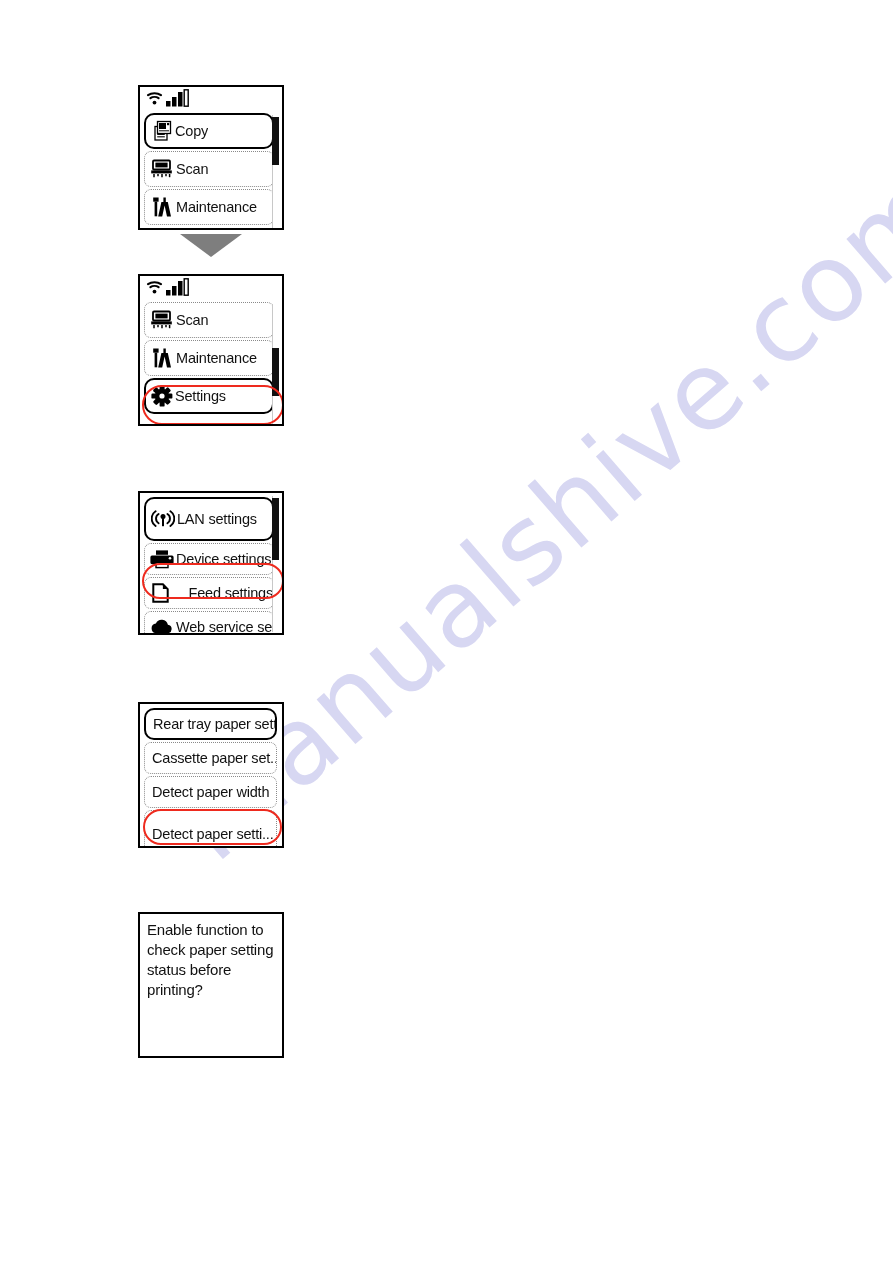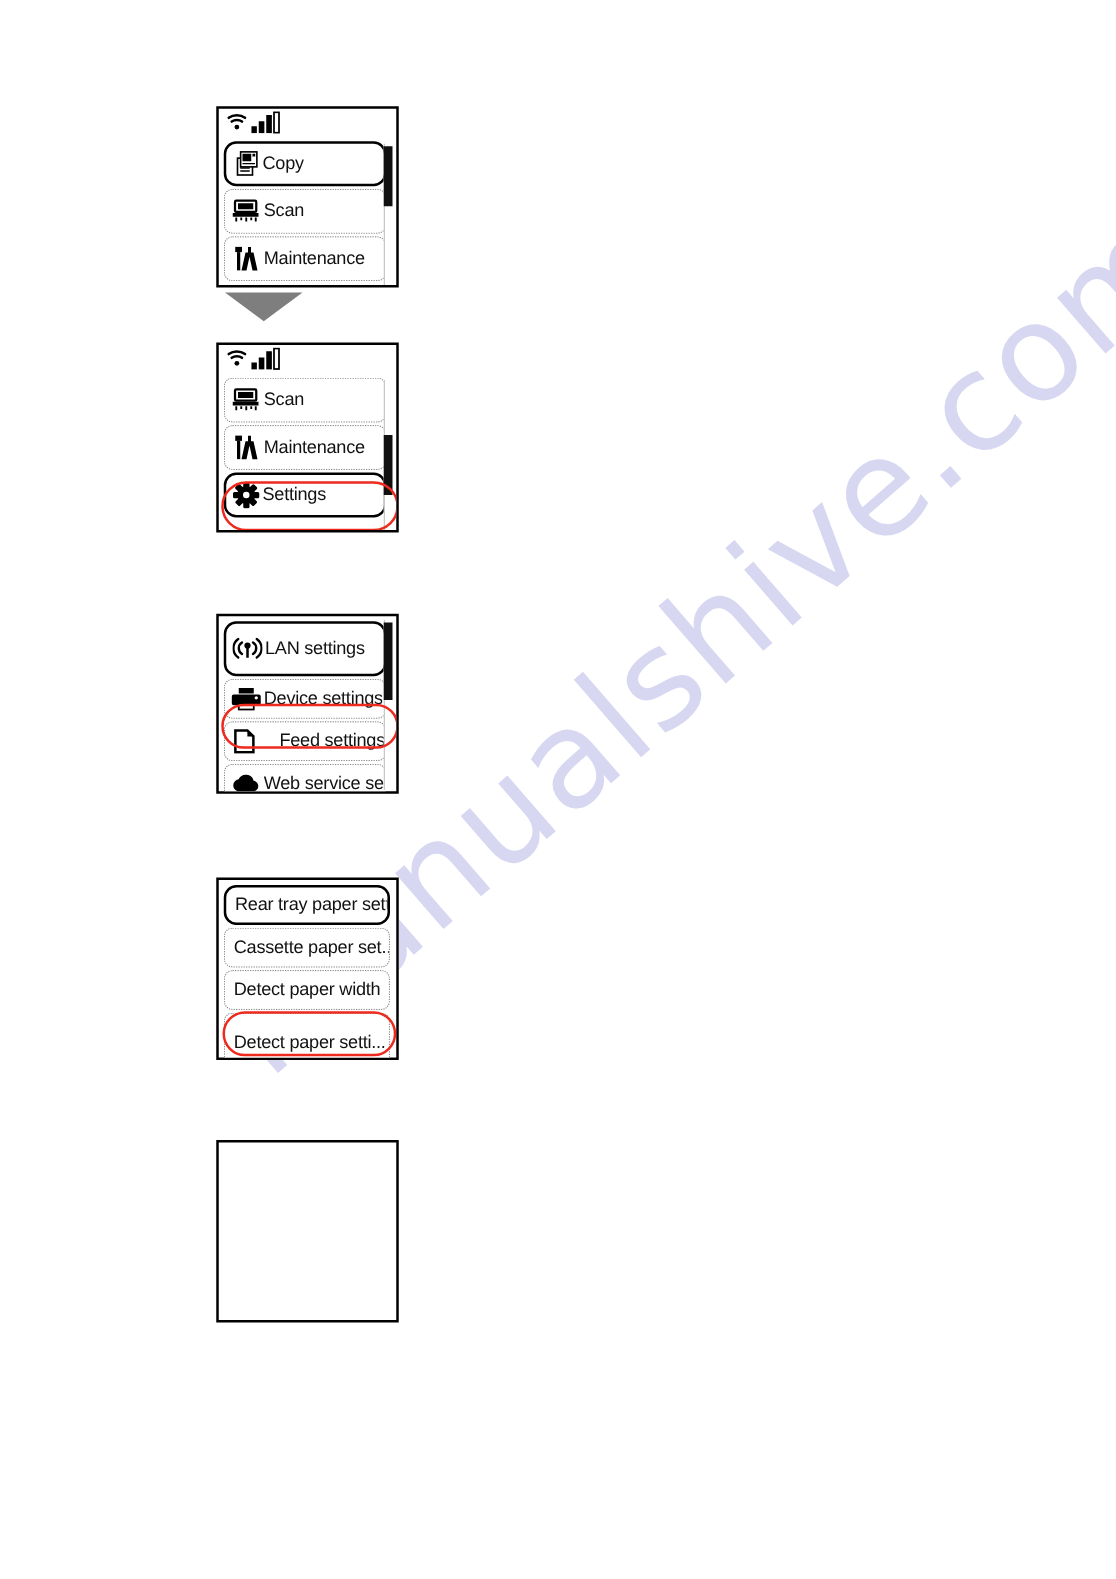--- a/index.html
+++ b/index.html
@@ -40,21 +40,20 @@
   }
 
   
   .screen {
     position: absolute;
     background: #ffffff;
     border: 2px solid #000000;
     box-sizing: border-box;
     z-index: 2;
     overflow: hidden;
-    margin-left: 35px;
   }
 
   .statusbar {
     position: relative;
     height: 26px;
     padding-left: 6px;
     display: flex;
     align-items: center;
     box-sizing: border-box;
   }
@@ -365,13 +364,19 @@
       <span class="rowlabel">Detect paper width</span>
     </div>
     <div class="row" style="height:48px; padding-left:7px; margin-right:5px;">
       <span class="rowlabel">Detect paper setti...</span>
     </div>
   </div>
   <div class="redring" style="left:3px; top:105px; width:139px; height:36px;"></div>
 </div>
 
 <div class="screen" id="screen5" style="left:138px; top:912px; width:146px; height:146px;">
+  <div class="dlgtext">
+    <div>Enable function to</div>
+    <div>check paper setting</div>
+    <div>status before</div>
+    <div>printing?</div>
+  </div>
 </div>
 
 </body></html>

